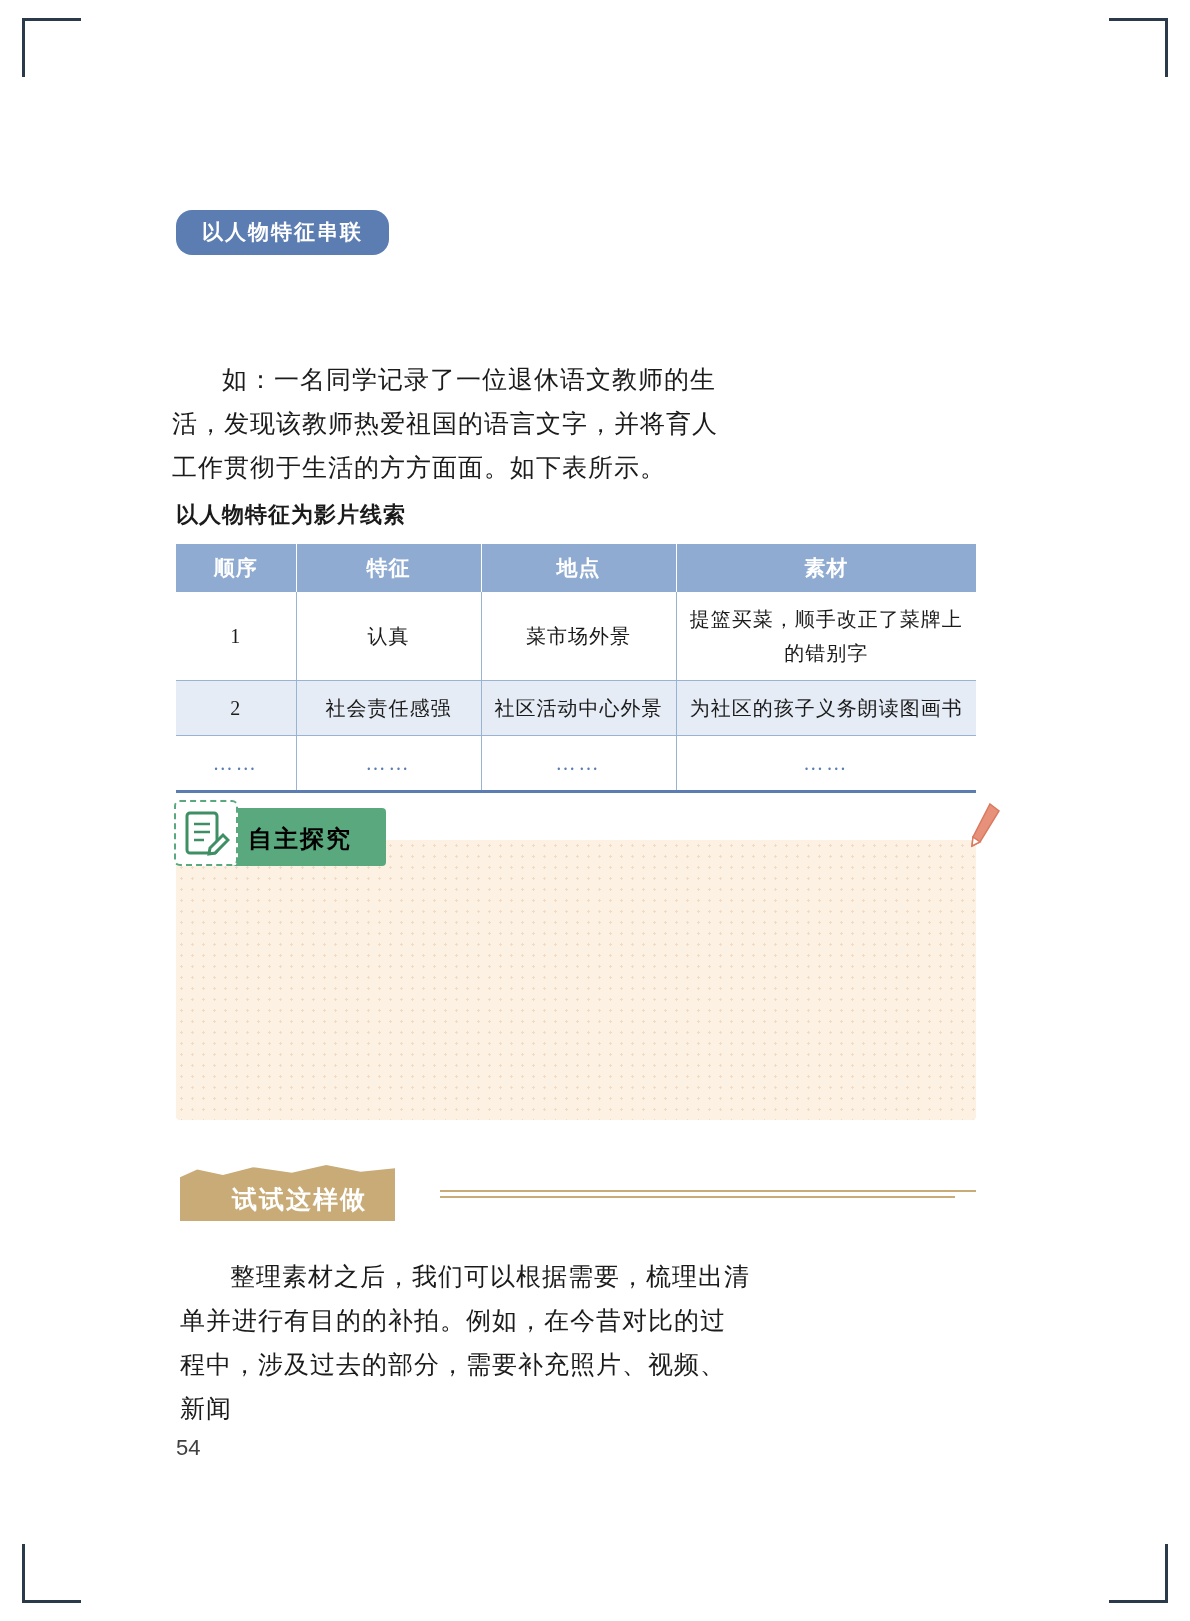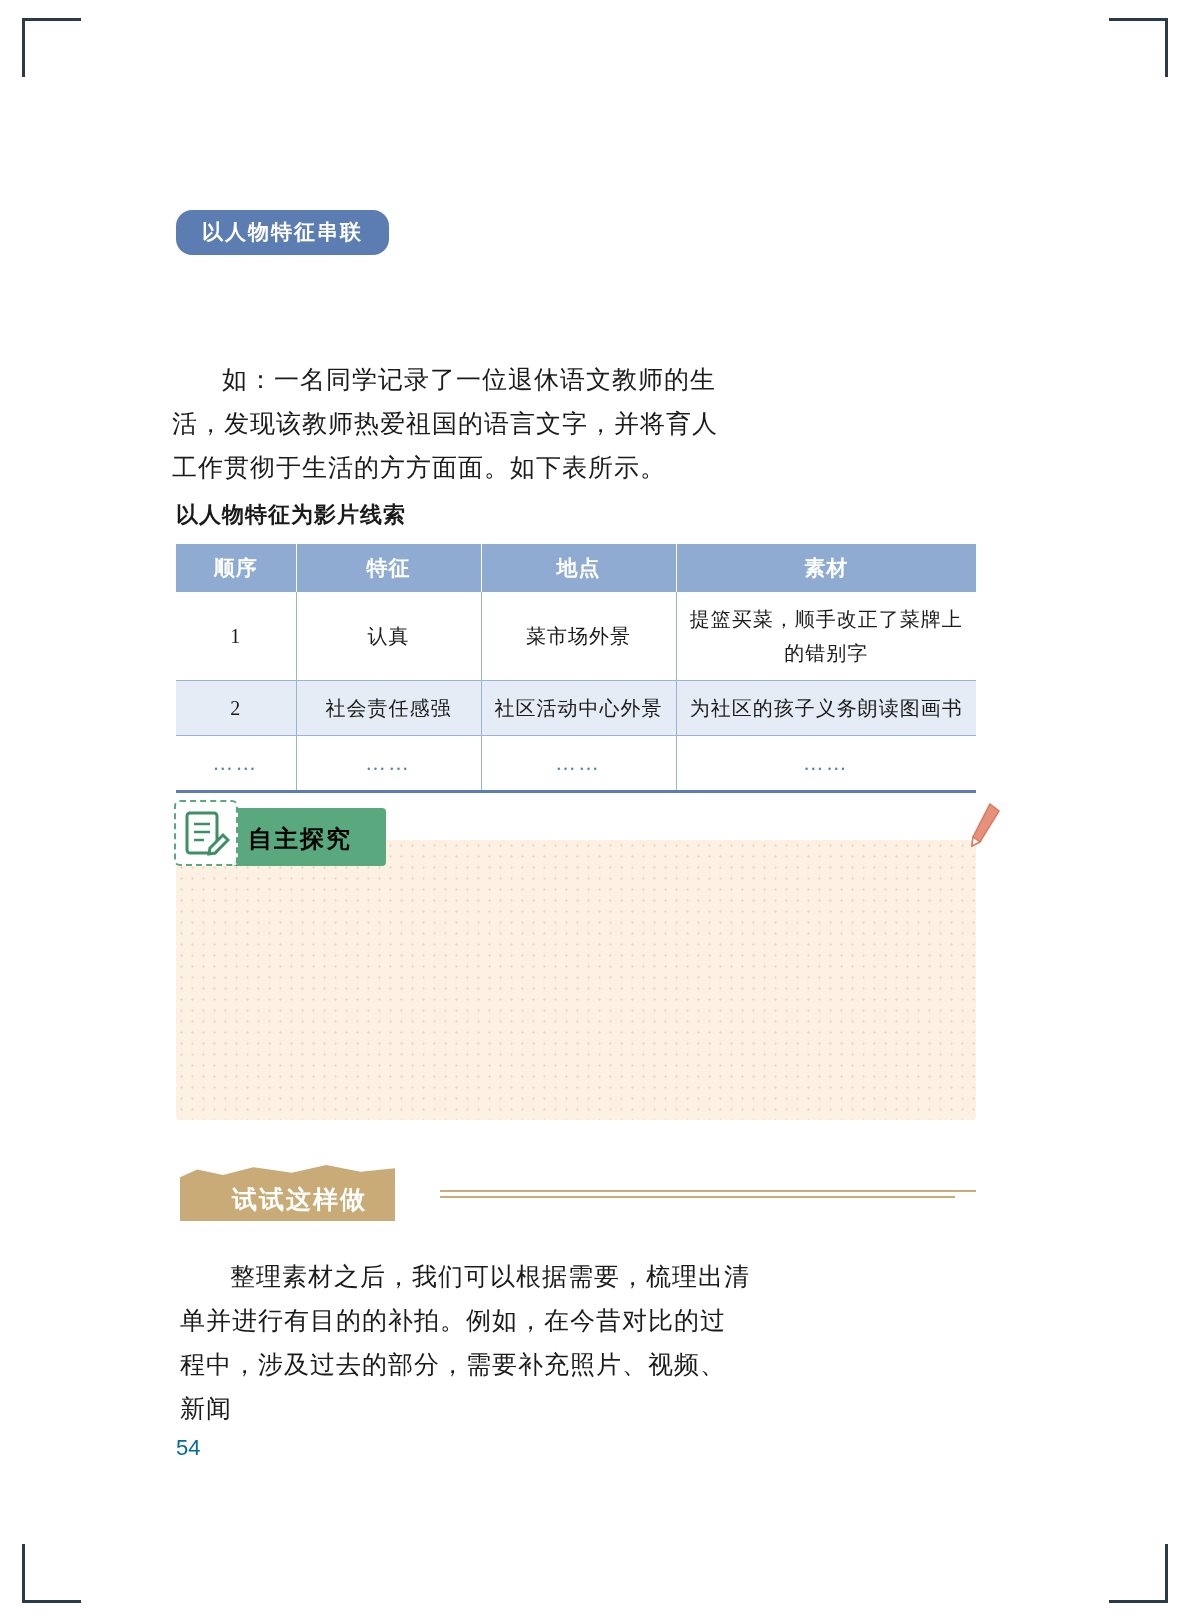--- a/index.html
+++ b/index.html
@@ -212,21 +212,21 @@
     width: 570px;
   }
 
   
   .page-number {
     position: absolute;
     left: 176px;
     top: 1435px;
     font-family: "Liberation Sans", sans-serif;
     font-size: 22px;
-    color: #0369a1;
+    color: #404040;
     text-align: right;
   }
 </style>
 </head>
 <body>
 
 <div class="page">
 
   <div class="corner tl"></div>
   <div class="corner tr"></div>

